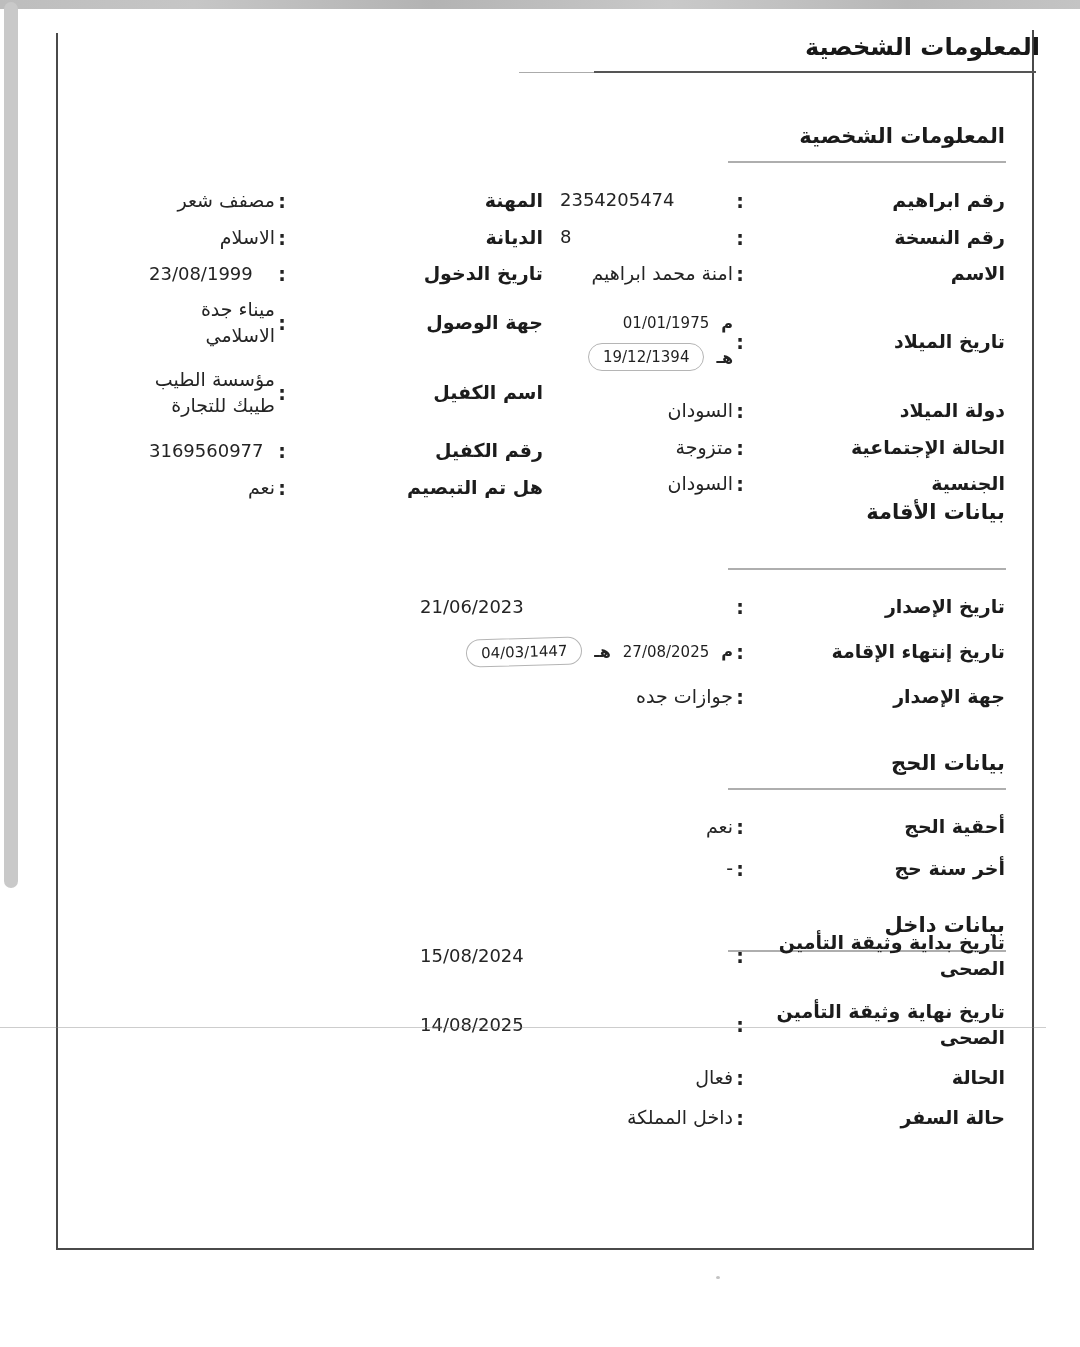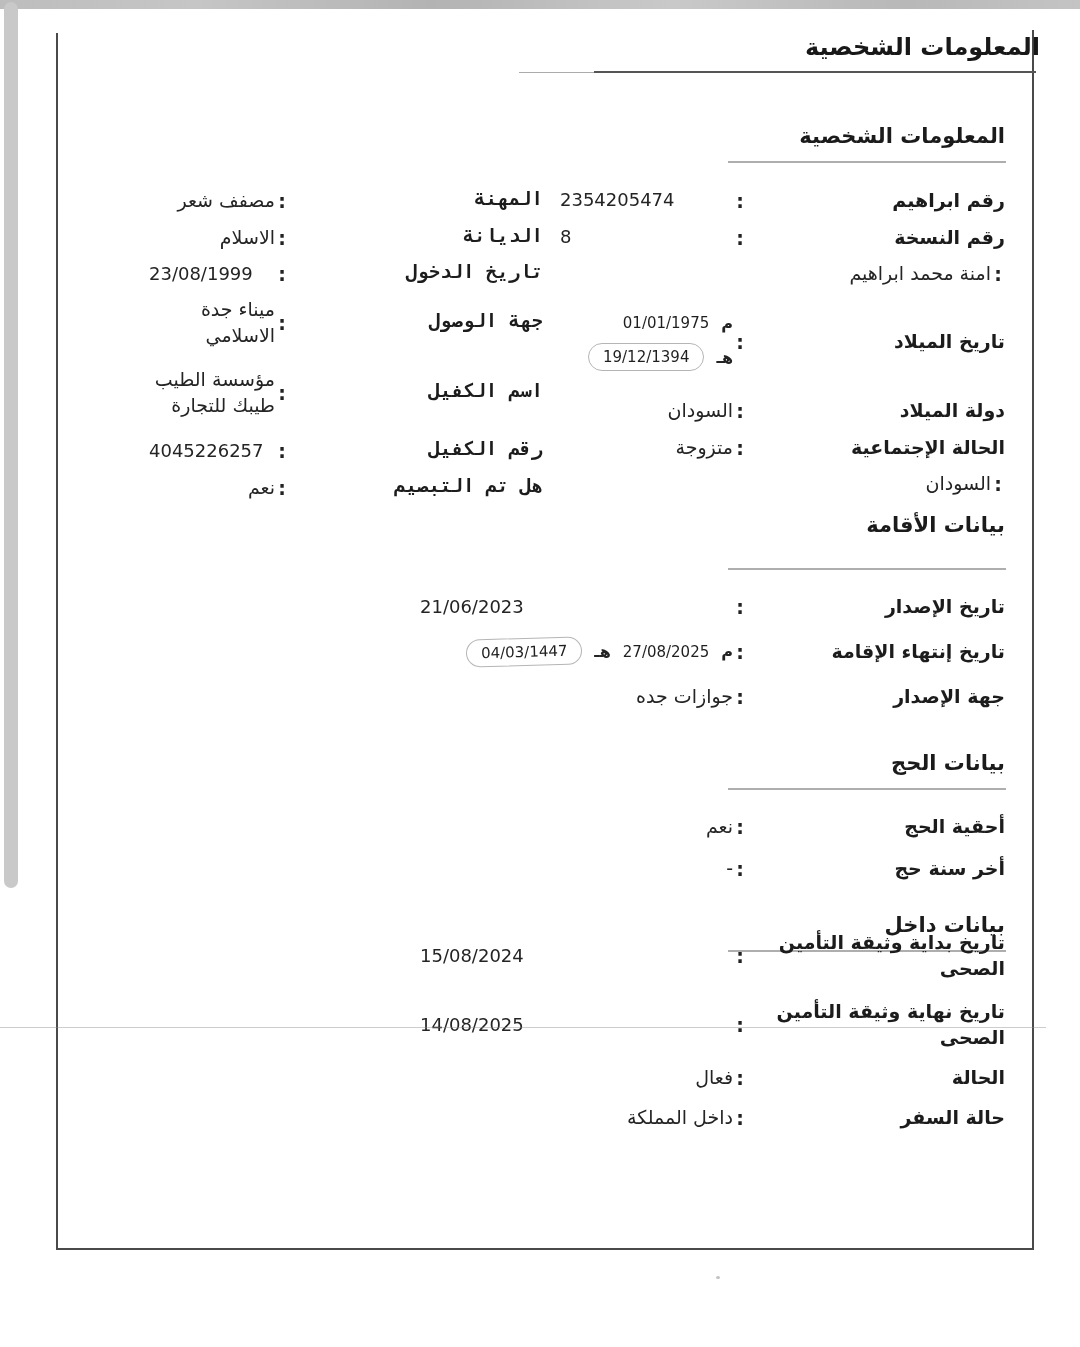--- a/index.html
+++ b/index.html
@@ -25,21 +25,21 @@
   .title-rule-faint{position:absolute;left:519px;top:72px;width:75px;height:1px;background:#ababab;}
 
   
   .sec-header{position:absolute;right:75px;direction:rtl;font-size:21px;font-weight:bold;color:#1b1b1b;}
   .sec-rule{position:absolute;left:728px;width:278px;height:2px;background:#9a9a9a;opacity:.8;}
 
   
   .fields{position:absolute;display:flex;flex-direction:column;direction:rtl;}
   .row{display:flex;direction:rtl;align-items:center;}
   .lbl{width:258px;font-size:19px;font-weight:bold;color:#1c1c1c;line-height:1.35;}
-  .fields.narrow .lbl{width:254px;font-family:Liberation Mono, monospace;}
+  .fields.narrow .lbl{width:254px;}
   .colon{width:14px;text-align:center;font-size:19px;font-weight:bold;color:#222;}
   .val{flex:1;font-size:19px;color:#242424;text-align:start;line-height:1.35;}
   .num{direction:ltr;unicode-bidi:embed;font-size:18px;}
   .stack{display:flex;flex-direction:column;gap:9px;}
   .dateline{display:flex;direction:rtl;align-items:center;gap:12px;}
   .marker{font-size:16px;font-weight:bold;color:#232323;}
   .sdate{font-size:15px;color:#1f1f1f;direction:ltr;unicode-bidi:embed;}
   .hbox{border:1.5px solid #b5b5b5;border-radius:14px;padding:3px 14px;background:#fff;}
   .tilt{transform:rotate(-1.5deg);}
 </style>
@@ -67,20 +67,21 @@
       <div class="lbl">رقم ابراهيم</div>
       <div class="colon">:</div>
       <div class="val num">2354205474</div>
     </div>
     <div class="row" style="min-height:37px">
       <div class="lbl">رقم النسخة</div>
       <div class="colon">:</div>
       <div class="val num">8</div>
     </div>
     <div class="row" style="min-height:36px">
+      <div class="lbl">الاسم</div>
       <div class="colon">:</div>
       <div class="val">امنة محمد ابراهيم</div>
     </div>
     <div class="row" style="min-height:100px">
       <div class="lbl">تاريخ الميلاد</div>
       <div class="colon">:</div>
       <div class="val stack">
         <div class="dateline">
           <span class="marker">م</span>
           <span class="sdate">01/01/1975</span>
@@ -95,20 +96,21 @@
       <div class="lbl">دولة الميلاد</div>
       <div class="colon">:</div>
       <div class="val">السودان</div>
     </div>
     <div class="row" style="min-height:36px">
       <div class="lbl">الحالة الإجتماعية</div>
       <div class="colon">:</div>
       <div class="val">متزوجة</div>
     </div>
     <div class="row" style="min-height:36px">
+      <div class="lbl">الجنسية</div>
       <div class="colon">:</div>
       <div class="val">السودان</div>
     </div>
   </div>
 
   <div class="fields narrow" style="left:149px;top:182px;width:394px">
     <div class="row" style="min-height:37px">
       <div class="lbl">المهنة</div>
       <div class="colon">:</div>
       <div class="val">مصفف شعر</div>
@@ -129,30 +131,30 @@
       <div class="val">ميناء جدة الاسلامي</div>
     </div>
     <div class="row" style="min-height:78px">
       <div class="lbl">اسم الكفيل</div>
       <div class="colon">:</div>
       <div class="val">مؤسسة الطيب طيبك للتجارة</div>
     </div>
     <div class="row" style="min-height:38px">
       <div class="lbl">رقم الكفيل</div>
       <div class="colon">:</div>
-      <div class="val num">4045226257</div>
+      <div class="val num">3169560977</div>
     </div>
     <div class="row" style="min-height:36px">
       <div class="lbl">هل تم التبصيم</div>
       <div class="colon">:</div>
       <div class="val">نعم</div>
     </div>
   </div>
 
-  <div class="sec-header" style="top:513px">بيانات الأقامة</div>
+  <div class="sec-header" style="top:500px">بيانات الأقامة</div>
   <div class="sec-rule" style="top:568px"></div>
 
   <div class="fields" style="left:420px;top:585px;width:585px">
     <div class="row" style="min-height:44px">
       <div class="lbl">تاريخ الإصدار</div>
       <div class="colon">:</div>
       <div class="val num">21/06/2023</div>
     </div>
     <div class="row" style="min-height:46px">
       <div class="lbl">تاريخ إنتهاء الإقامة</div>

